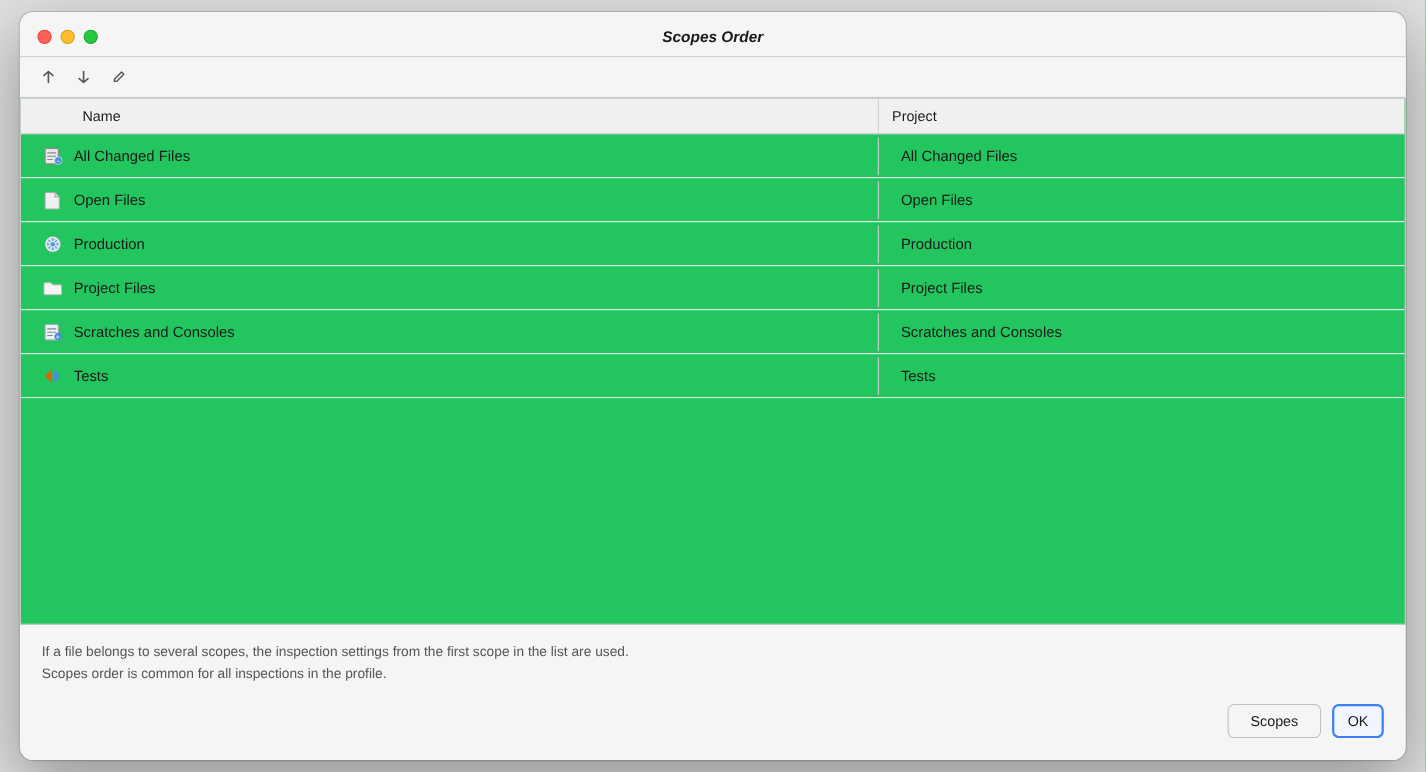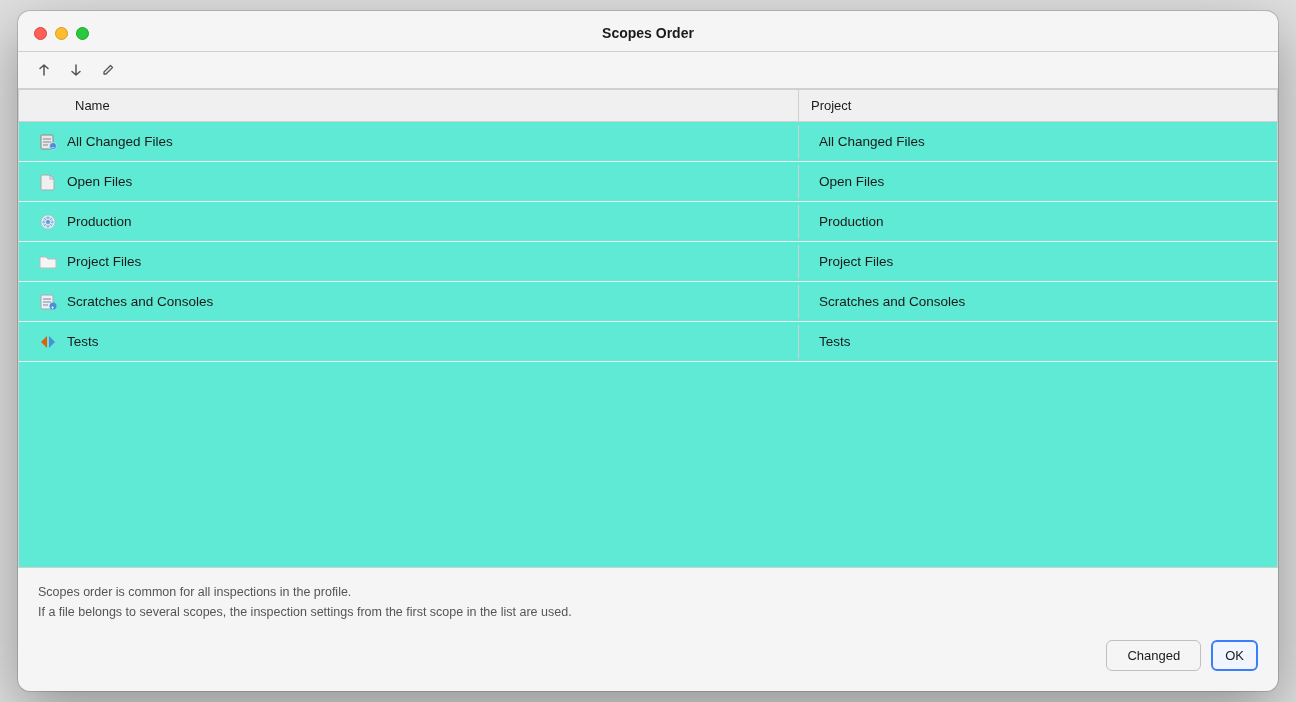--- a/index.html
+++ b/index.html
@@ -46,20 +46,21 @@
       border-radius: 50%;
     }
     .traffic-light.close { background: #fe5f57; border: 0.5px solid #e0443e; }
     .traffic-light.minimize { background: #febc2e; border: 0.5px solid #d4a017; }
     .traffic-light.maximize { background: #28c840; border: 0.5px solid #1aab29; }
 
     .dialog-title {
       font-size: 14px;
       font-weight: 600;
       color: #1a1a1a;
+      font-style: italic;
     }
 
     .toolbar {
       display: flex;
       align-items: center;
       padding: 6px 12px;
       border-top: 1px solid #d0d0d0;
       border-bottom: 1px solid #d0d0d0;
       gap: 4px;
       background: #f5f5f5;
@@ -77,21 +78,21 @@
       border-radius: 4px;
       color: #555;
       font-size: 14px;
     }
 
     .table-container {
       flex: 1;
       border: 1px solid #d0d0d0;
       margin: 0;
       overflow: hidden;
-      background: #5eead4;
+      background: #22c55e;
     }
 
     .table-header {
       display: flex;
       background: #f0f0f0;
       border-bottom: 1px solid #d0d0d0;
     }
 
     .col-name-header {
       width: 780px;
@@ -301,21 +302,21 @@
         </svg>
             </span>
             <span>Tests</span>
           </div>
           <div class="col-pattern-cell">Tests</div>
         </div>
       </div>
   </div>
 
   <div class="footer-text">
+    <div>If a file belongs to several scopes, the inspection settings from the first scope in the list are used.</div>
     <div>Scopes order is common for all inspections in the profile.</div>
-    <div>If a file belongs to several scopes, the inspection settings from the first scope in the list are used.</div>
   </div>
 
   <div class="button-bar">
-    <button class="btn-cancel">Changed</button>
+    <button class="btn-cancel">Scopes</button>
     <button class="btn-ok">OK</button>
   </div>
 </div>
 
 </body></html>

